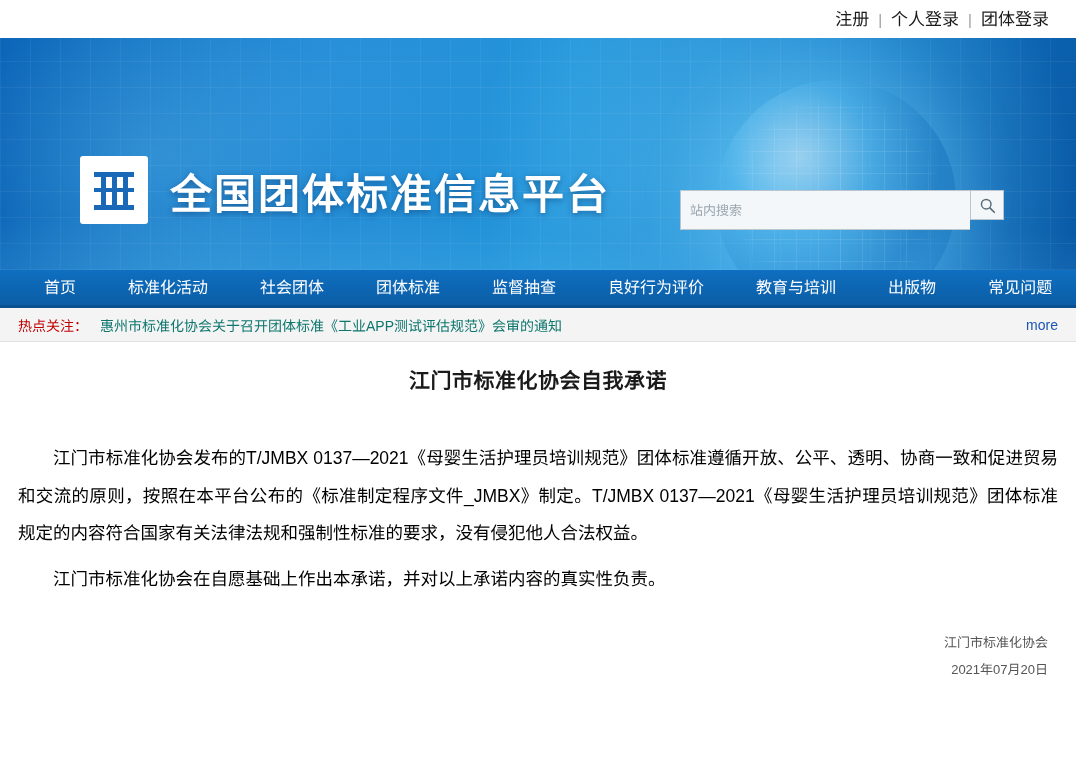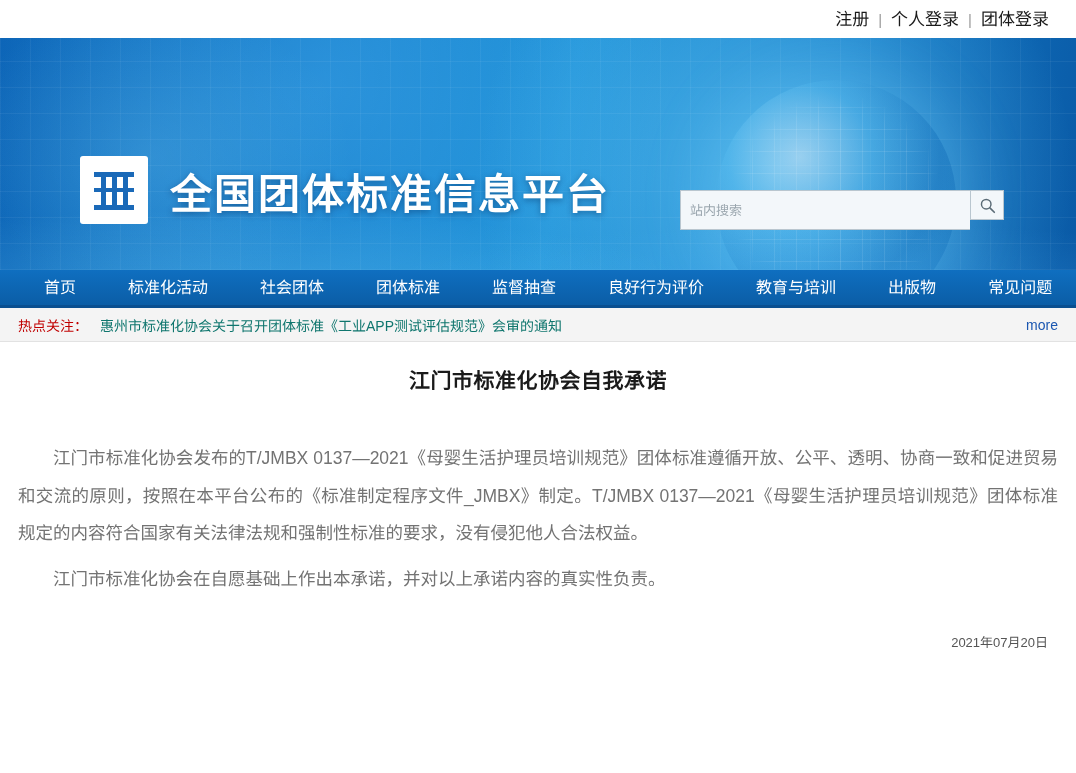--- a/index.html
+++ b/index.html
@@ -203,21 +203,21 @@
     margin: 0;
     text-align: center;
     font-size: 21px;
     font-weight: bold;
     color: #1a1a1a;
     letter-spacing: 0.5px;
   }
   .article .body {
     margin-top: 46px;
     font-size: 17.5px;
-    color: #737373;
+    color: #000000;
     line-height: 2.15;
     text-align: justify;
   }
   .article .body p {
     margin: 0 0 8px 0;
     text-indent: 2em;
   }
   .sign {
     margin-top: 30px;
     text-align: right;
@@ -287,15 +287,16 @@
   <a href="#" class="more">more</a>
 </div>
 
 <div class="article">
   <h1>江门市标准化协会自我承诺</h1>
   <div class="body">
     <p>江门市标准化协会发布的T/JMBX 0137—2021《母婴生活护理员培训规范》团体标准遵循开放、公平、透明、协商一致和促进贸易和交流的原则，按照在本平台公布的《标准制定程序文件_JMBX》制定。T/JMBX 0137—2021《母婴生活护理员培训规范》团体标准规定的内容符合国家有关法律法规和强制性标准的要求，没有侵犯他人合法权益。</p>
     <p>江门市标准化协会在自愿基础上作出本承诺，并对以上承诺内容的真实性负责。</p>
   </div>
   <div class="sign">
+    <div>江门市标准化协会</div>
     <div>2021年07月20日</div>
   </div>
 </div>
 
 </body></html>

